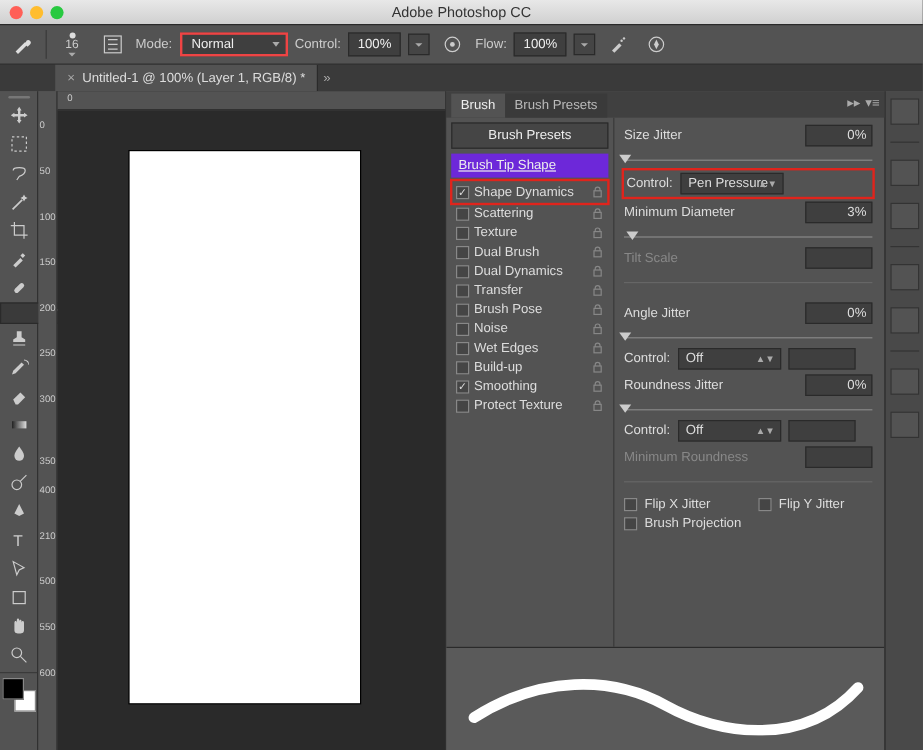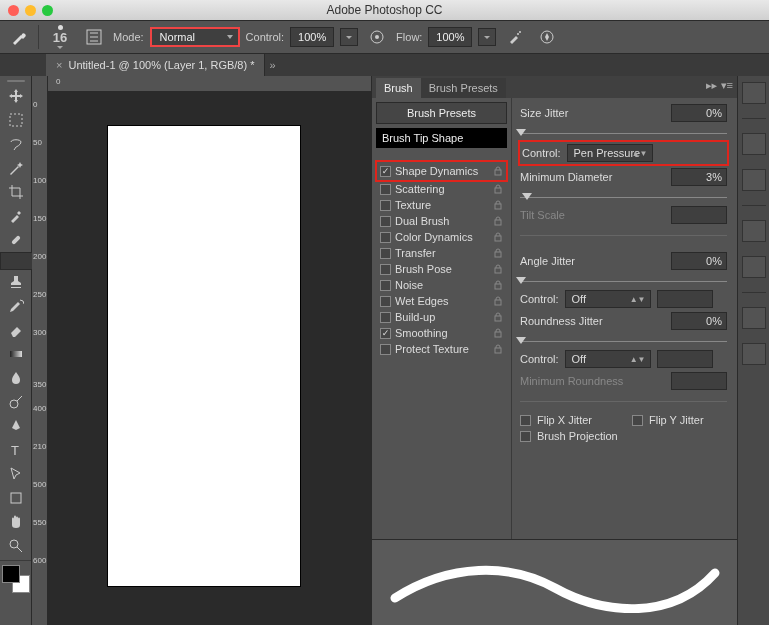--- a/index.html
+++ b/index.html
@@ -14,21 +14,21 @@
 
 .options-bar { height: 34px; background: #535353; border-bottom: 1px solid #2a2a2a; border-top: 1px solid #2a2a2a; display: flex; align-items: center; padding: 0 6px; gap: 6px; }
 .tool-icon { width: 26px; height: 26px; display: flex; align-items: center; justify-content: center; }
 .divider { width: 1px; height: 24px; background: #3a3a3a; }
 .opt-label { color: #ccc; font-size: 11px; }
 .combo { background: #3f3f3f; border: 2px solid #ef4444; color: #eee; height: 20px; display: flex; align-items: center; padding: 0 18px 0 8px; position: relative; min-width: 90px; }
 .combo::after { content: ""; position: absolute; right: 5px; width: 0; height: 0; border-left: 3px solid transparent; border-right: 3px solid transparent; border-top: 4px solid #aaa; }
 .num-field { background: #3f3f3f; border: 1px solid #2a2a2a; color: #eee; height: 20px; width: 44px; display: flex; align-items: center; justify-content: center; }
 .brush-size { width: 30px; height: 30px; display:flex; flex-direction:column; align-items:center; justify-content:center; position:relative; }
 .brush-dot { width:5px; height:5px; background:#ddd; border-radius:50%; }
-.bs-num { font-size:13px; color:#ccc;font-weight:bold; }
+.bs-num { font-size:10px; color:#ccc; }
 .bs-caret { width:0;height:0;border-left:3px solid transparent;border-right:3px solid transparent;border-top:3px solid #aaa; margin-top:1px;}
 .small-btn { width:18px; height:18px; border:1px solid #2a2a2a; background:#454545; display:flex;align-items:center;justify-content:center; }
 
 .tabbar { height: 22px; background: #3a3a3a; display: flex; align-items: stretch; padding-left: 46px; }
 .doc-tab { background:#535353; color:#ddd; font-size:11px; display:flex; align-items:center; padding: 0 10px; border-right:1px solid #2a2a2a; gap:6px; }
 .tab-close { font-size:11px; color:#aaa; }
 .tabbar .dd { margin-left:4px; align-self:center; color:#aaa; }
 
 .main { position: absolute; top: 76px; bottom:0; left:0; right:0; display:flex; }
 .toolbox { width: 32px; background:#535353; border-right:1px solid #2a2a2a; display:flex; flex-direction:column; padding-top:2px; }
@@ -51,21 +51,21 @@
 .dock-sep { height:1px; width:24px; background:#333; }
 .brush-panel { flex:1; display:flex; flex-direction:column; border-left:1px solid #2a2a2a; }
 .panel-tabs { height:22px; background:#404040; display:flex; align-items:flex-end; padding:0 4px; position:relative; }
 .ptab { padding:4px 8px; font-size:11px; color:#bbb; background:#3a3a3a; }
 .ptab.active { background:#535353; color:#eee; }
 .panel-tabs .menu { position:absolute; right:4px; top:3px; display:flex; gap:4px; color:#aaa; }
 .panel-body { flex:1; display:flex; flex-direction:column; background:#535353; }
 .panel-cols { display:flex; flex:1; }
 .leftcol { width:140px; border-right:1px solid #3a3a3a; padding:4px; }
 .preset-btn { background:#454545; border:1px solid #2a2a2a; color:#eee; text-align:center; padding:4px 0; font-size:11px; margin-bottom:4px; }
-.tip-shape { background:#000000; color:#eee; font-size:11px; padding:4px 6px; margin-bottom:13px; }
+.tip-shape { background:#6d28d9; color:#eee; font-size:11px; padding:4px 6px; margin-bottom:2px;text-decoration:underline; }
 .opt-row { display:flex; align-items:center; padding:2px 4px; gap:4px; font-size:11px; color:#ddd; position:relative; }
 .opt-row .cb { width:11px;height:11px; border:1px solid #888; background:#454545; display:flex; align-items:center; justify-content:center; font-size:9px; }
 .opt-row .cb.checked::after { content:"✓"; color:#ddd; }
 .opt-row .lock { position:absolute; right:4px; width:10px; height:10px; opacity:.6; }
 .opt-row.hl { outline:2px solid #e0241c; outline-offset:-1px; padding-top:4px; padding-bottom:4px; }
 
 .rightcol { flex:1; padding:6px 10px 6px 8px; font-size:11px; color:#ddd; }
 .prop { margin-bottom:6px; }
 .prop .hdr { display:flex; justify-content:space-between; align-items:center; margin-bottom:4px; }
 .val-box { width:56px; height:18px; background:#3f3f3f; border:1px solid #2a2a2a; display:flex; align-items:center; justify-content:flex-end; padding:0 4px; }
@@ -354,21 +354,21 @@
                 <div class="opt-row">
                   <span class="cb"></span>
                   <span>Dual Brush</span>
                   <span class="lock"><svg viewBox="0 0 10 10">
                       <rect x="2" y="4" width="6" height="5" fill="none" stroke="#aaa"></rect>
                       <path d="M3 4V3a2 2 0 014 0v1" fill="none" stroke="#aaa"></path>
                     </svg></span>
                 </div>
                 <div class="opt-row">
                   <span class="cb"></span>
-                  <span>Color Dynamics</span>
+                  <span>Dual Dynamics</span>
                   <span class="lock"><svg viewBox="0 0 10 10">
                       <rect x="2" y="4" width="6" height="5" fill="none" stroke="#aaa"></rect>
                       <path d="M3 4V3a2 2 0 014 0v1" fill="none" stroke="#aaa"></path>
                     </svg></span>
                 </div>
                 <div class="opt-row">
                   <span class="cb"></span>
                   <span>Transfer</span>
                   <span class="lock"><svg viewBox="0 0 10 10">
                       <rect x="2" y="4" width="6" height="5" fill="none" stroke="#aaa"></rect>

